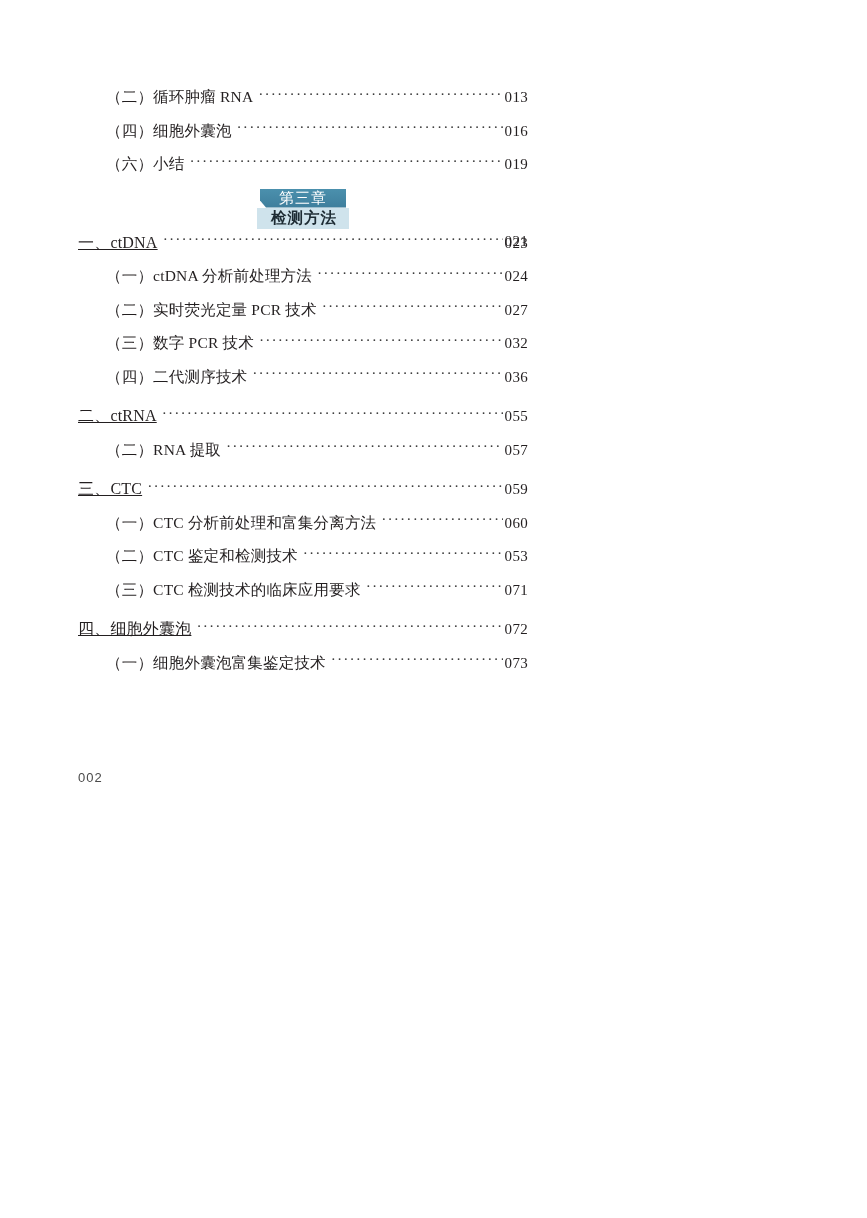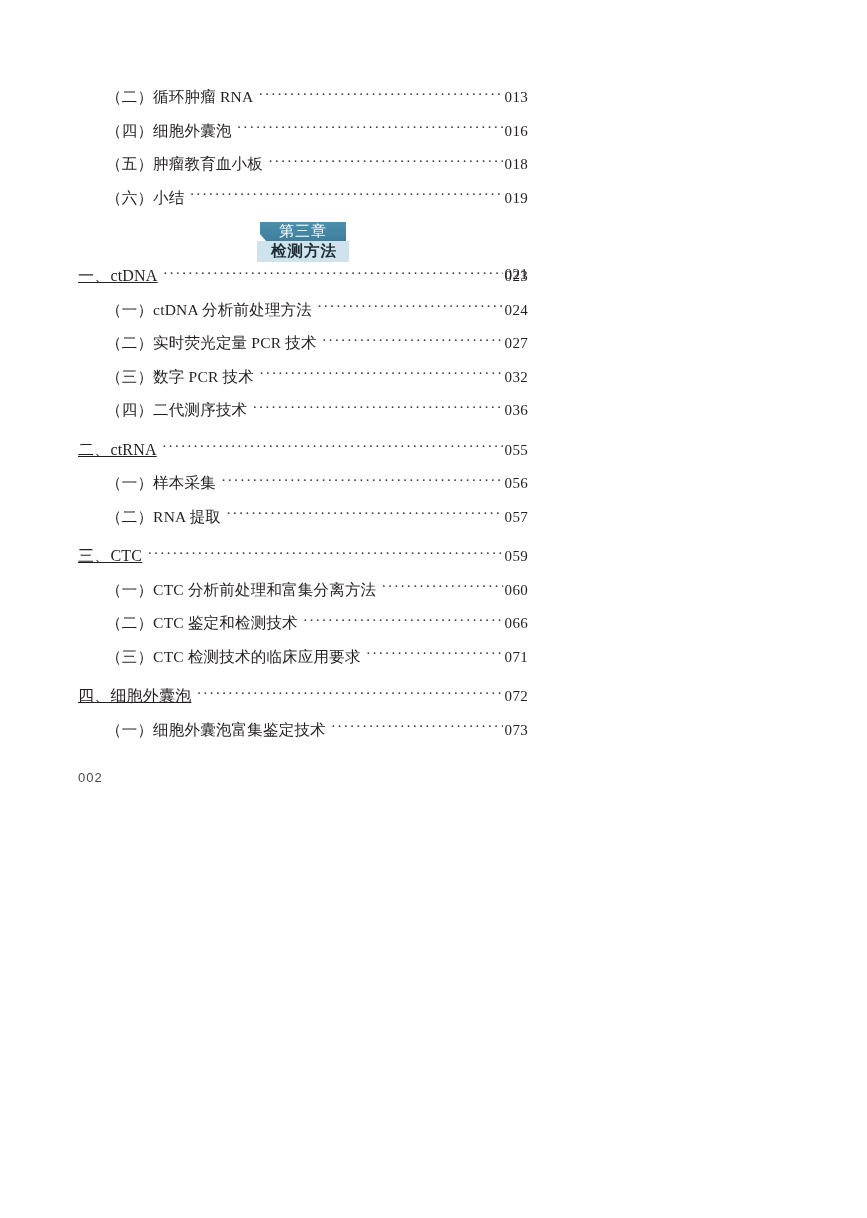--- a/index.html
+++ b/index.html
@@ -162,25 +162,20 @@
       <span class="lbl">（二）循环肿瘤 RNA</span>
       <span class="dots"></span>
       <span class="pg">013</span>
     </div>
     <div class="row lvl2">
       <span class="lbl">（四）细胞外囊泡</span>
       <span class="dots"></span>
       <span class="pg">016</span>
     </div>
     <div class="row lvl2">
-      <span class="lbl">（五）肿瘤教育血小板</span>
-      <span class="dots"></span>
-      <span class="pg">018</span>
-    </div>
-    <div class="row lvl2">
       <span class="lbl">（六）小结</span>
       <span class="dots"></span>
       <span class="pg">019</span>
     </div>
 
     <div class="chapter">
       <span class="chapter-badge">第三章</span>
       <span class="chapter-title-box">
         <span class="ct">检测方法</span>
       </span>
@@ -215,46 +210,41 @@
     </div>
 
     <div class="gap-small"></div>
 
     <div class="row lvl1">
       <span class="lbl">二、ctRNA</span>
       <span class="dots"></span>
       <span class="pg">055</span>
     </div>
     <div class="row lvl2">
-      <span class="lbl">（一）样本采集</span>
-      <span class="dots"></span>
-      <span class="pg">056</span>
-    </div>
-    <div class="row lvl2">
       <span class="lbl">（二）RNA 提取</span>
       <span class="dots"></span>
       <span class="pg">057</span>
     </div>
 
     <div class="gap-small"></div>
 
     <div class="row lvl1">
       <span class="lbl">三、CTC</span>
       <span class="dots"></span>
       <span class="pg">059</span>
     </div>
     <div class="row lvl2">
       <span class="lbl">（一）CTC 分析前处理和富集分离方法</span>
       <span class="dots"></span>
       <span class="pg">060</span>
     </div>
     <div class="row lvl2">
       <span class="lbl">（二）CTC 鉴定和检测技术</span>
       <span class="dots"></span>
-      <span class="pg">066</span>
+      <span class="pg">053</span>
     </div>
     <div class="row lvl2">
       <span class="lbl">（三）CTC 检测技术的临床应用要求</span>
       <span class="dots"></span>
       <span class="pg">071</span>
     </div>
 
     <div class="gap-small"></div>
 
     <div class="row lvl1">

